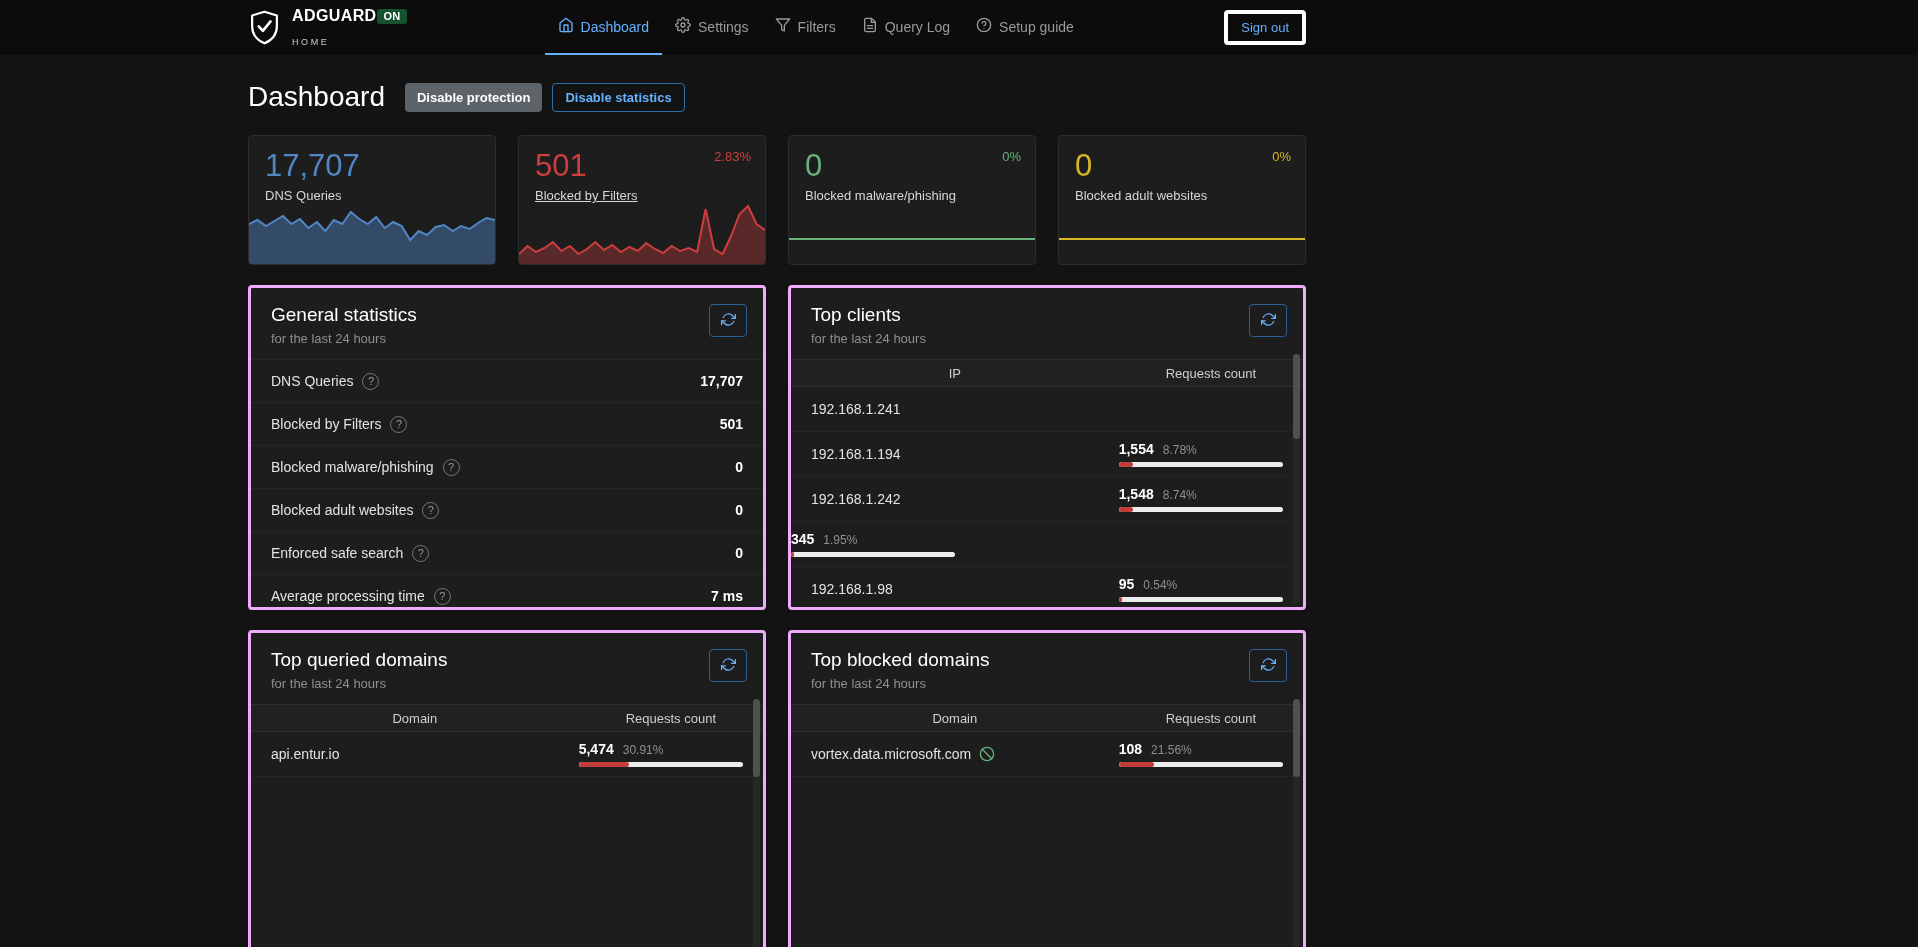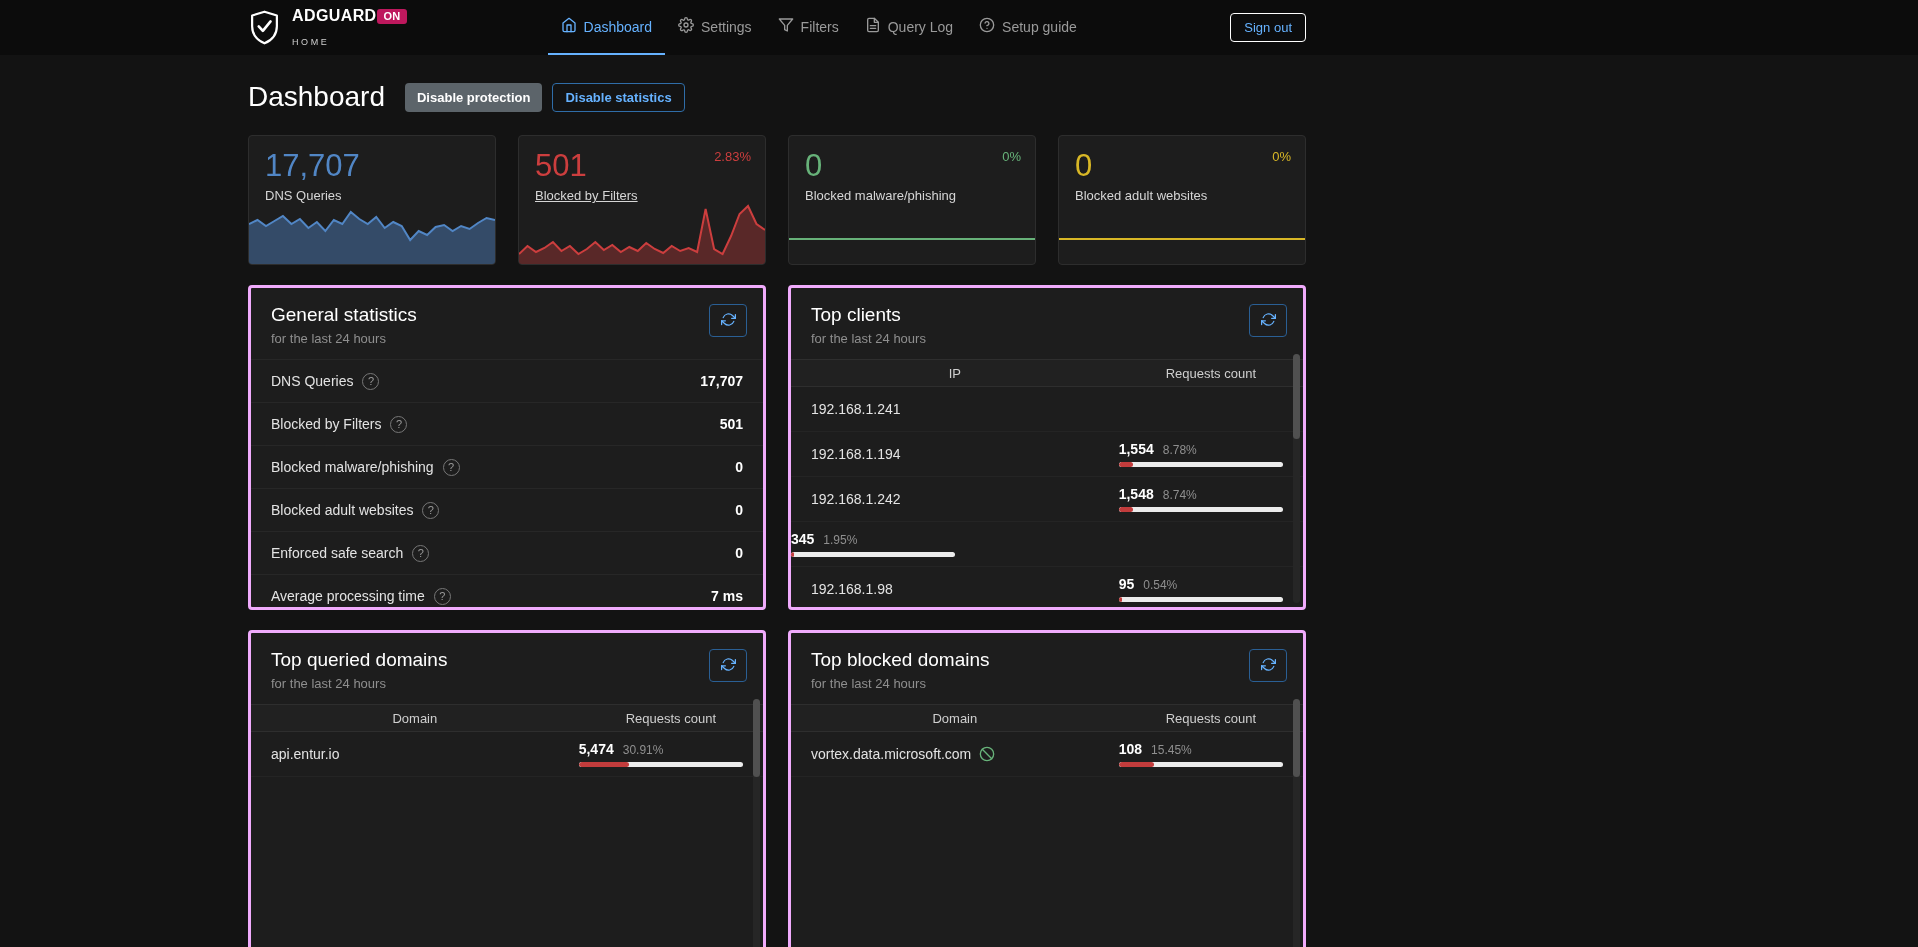--- a/index.html
+++ b/index.html
@@ -10,28 +10,28 @@
     color: #e6e6e6;
   }
   
   .navbar { height: 55px; background: #0c0c0c; }
   .nav-inner { margin-left: 248px; width: 1058px; height: 100%; display: flex; align-items: stretch; }
   .brand { display: flex; align-items: center; gap: 11px; cursor: pointer; }
   .logo svg { width: 33px; height: 37px; display: block; }
   .brand-text { display: flex; flex-direction: column; line-height: 1; }
   .brand-row { display: flex; align-items: center; }
   .brand-title { font-size: 16px; font-weight: 700; color: #fff; letter-spacing: 0.4px; }
-  .on-badge { background: #be185d; color: #fff; font-size: 11px; font-weight: 700; padding: 2px 7px; border-radius: 3px; }
+  .on-badge { background: #14532d; color: #fff; font-size: 11px; font-weight: 700; padding: 2px 7px; border-radius: 3px; }
   .brand-sub { font-size: 9px; letter-spacing: 2.6px; color: #cfcfcf; margin-top: 14px; }
   .menu { flex: 1; display: flex; justify-content: center; align-items: stretch; }
   .menu-item { display: flex; align-items: center; gap: 7px; padding: 0 13px; color: #9a9a9a;
     font-size: 14px; cursor: pointer; text-decoration: none; border-bottom: 2px solid transparent; }
   .menu-item svg { width: 16px; height: 16px; }
   .menu-item.active { color: #66b2ff; border-bottom-color: #66b2ff; }
-  .signout { align-self: center; background: transparent; border: 1px solid #ffffff; color: #66b2ff;
+  .signout { align-self: center; background: transparent; border: 4px solid #ffffff; color: #66b2ff;
     font-size: 13px; padding: 6px 13px; border-radius: 4px; cursor: pointer; font-family: inherit; }
   
   main { margin-left: 248px; width: 1058px; }
   .page-head { display: flex; align-items: center; gap: 10px; padding: 26px 0 22px; }
   h1 { font-size: 28px; font-weight: 400; color: #fff; margin: 0 10px 0 0; }
   .btn-solid { background: #5c646a; color: #fff; border: none; font-size: 13px; font-weight: 700;
     padding: 7px 12px; border-radius: 4px; cursor: pointer; font-family: inherit; }
   .btn-outline { background: transparent; border: 1px solid #2f6da8; color: #66b2ff; font-size: 13px;
     font-weight: 600; padding: 6px 12px; border-radius: 4px; cursor: pointer; font-family: inherit; }
   
@@ -421,21 +421,21 @@
             <span class="block-ico">
               <svg viewBox="0 0 24 24" fill="none" stroke="currentColor" stroke-width="2" stroke-linecap="round" stroke-linejoin="round">
                   <circle cx="12" cy="12" r="10"></circle>
                   <line x1="4.93" y1="4.93" x2="19.07" y2="19.07"></line>
                 </svg>
             </span>
           </div>
           <div class="td col-r">
             <div class="cnt-line">
                 <span class="cnt">108</span>
-                <span class="pct-txt">15.45%</span>
+                <span class="pct-txt">21.56%</span>
               </div>
             <div class="bar">
                 <div class="fill" style="background: rgb(194, 60, 60); width: 21.56%;"></div>
               </div>
           </div>
         </div>
       </div>
       <div class="scrollbar">
           <div class="scroll-thumb" style="height:78px"></div>
         </div>

